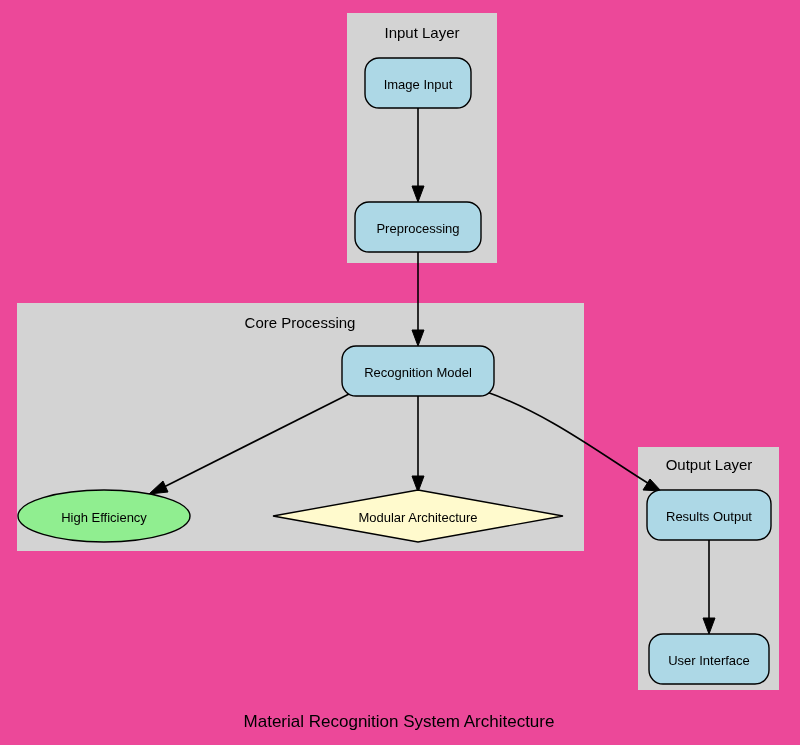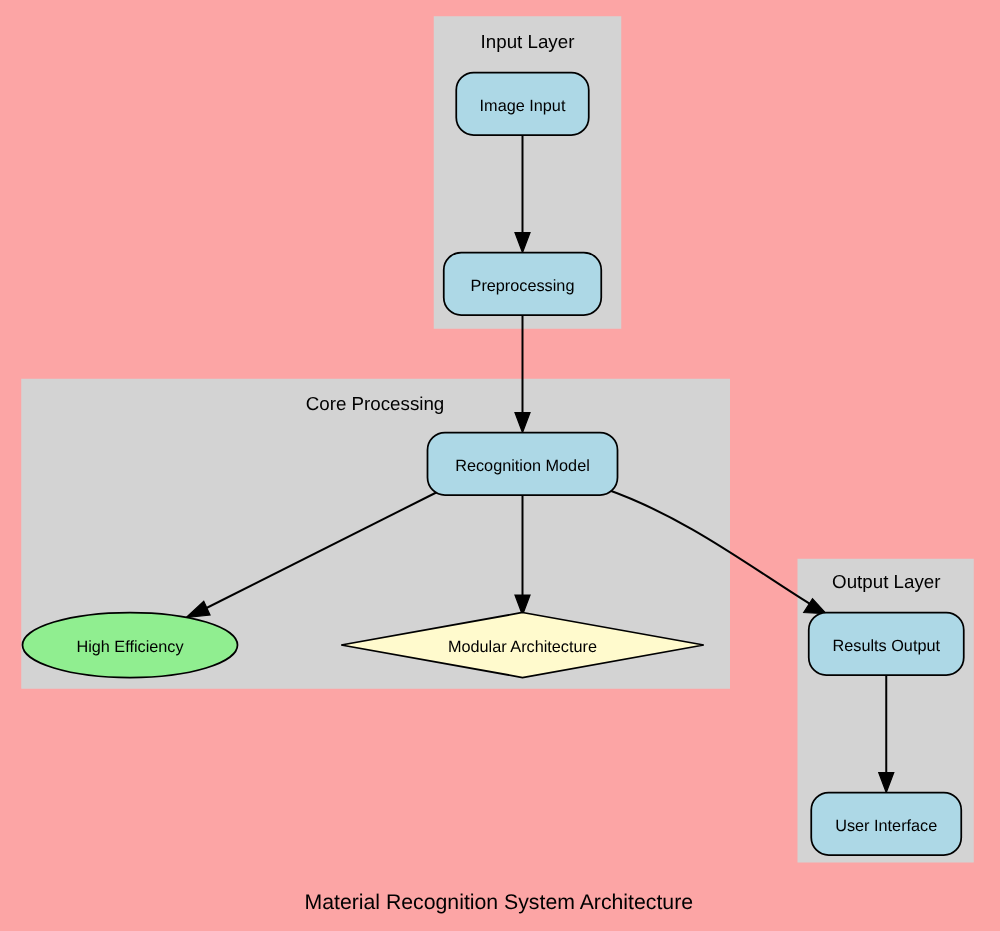--- a/index.html
+++ b/index.html
@@ -8,21 +8,21 @@
     padding: 0;
     background: #ffffff;
   }
   body {
     font-family: "Liberation Sans", sans-serif;
   }
   #canvas {
     position: relative;
     width: 800px;
     height: 745px;
-    background: #fca5a5;
+    background: #ec4899;
     overflow: hidden;
   }
   #graph-svg {
     position: absolute;
     left: 0;
     top: 0;
     width: 800px;
     height: 745px;
     display: block;
   }

